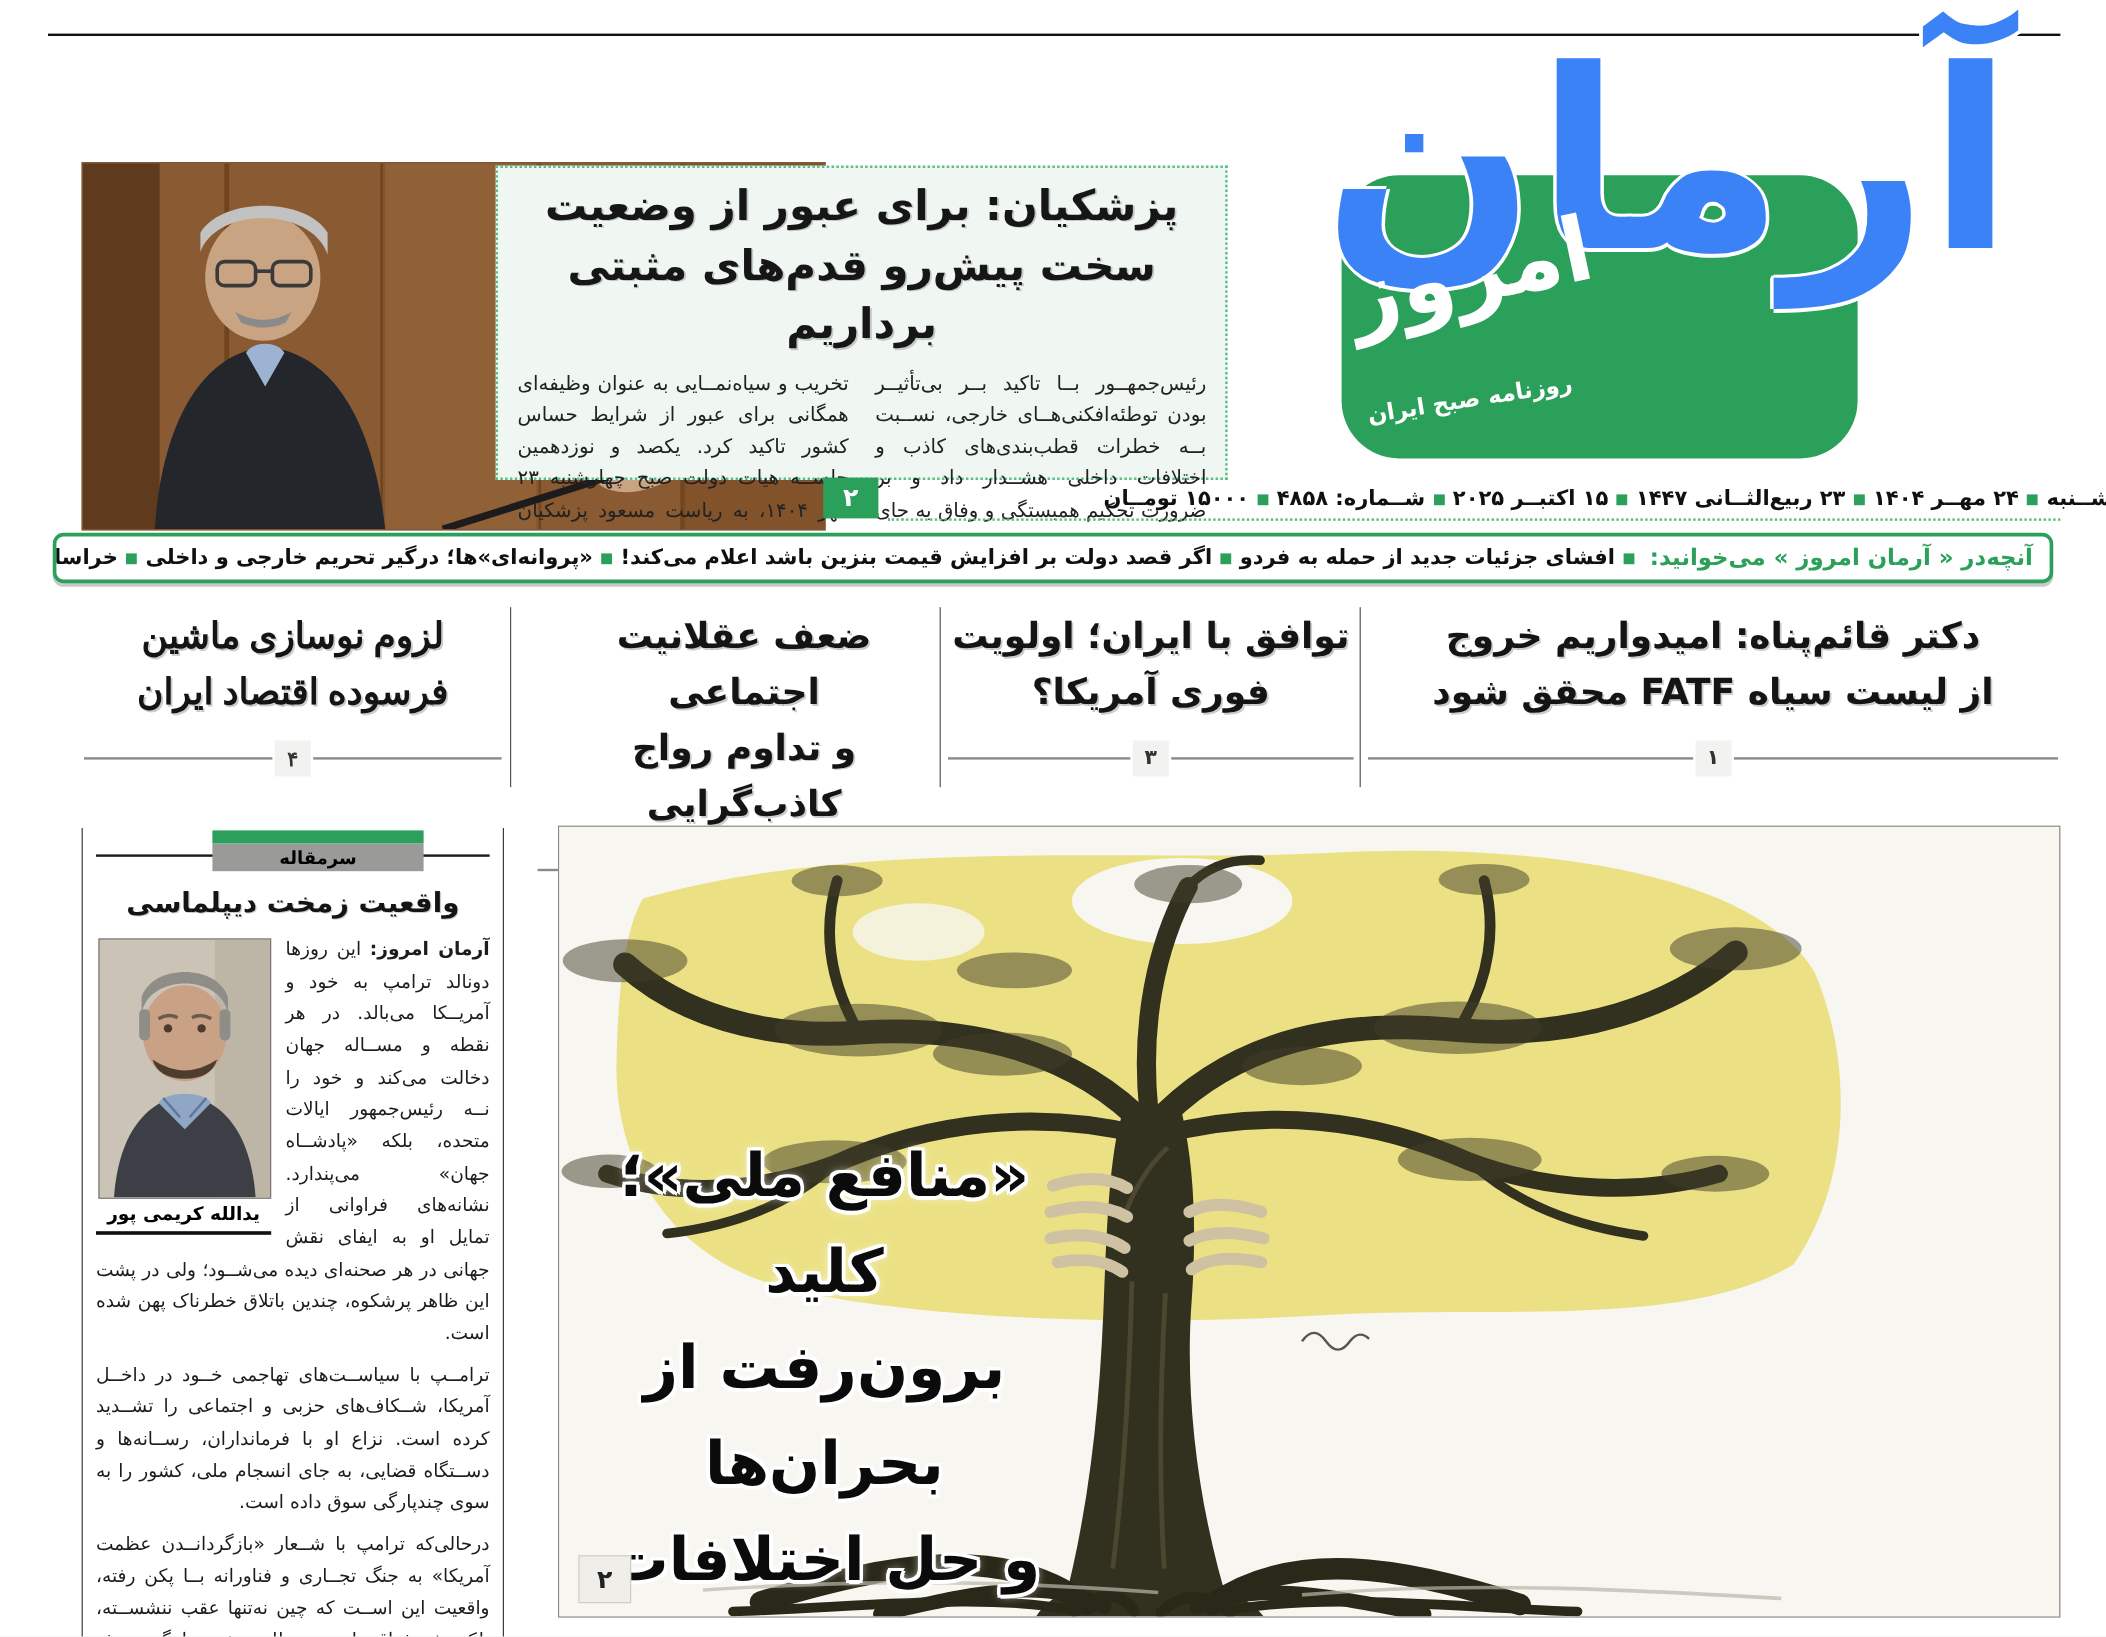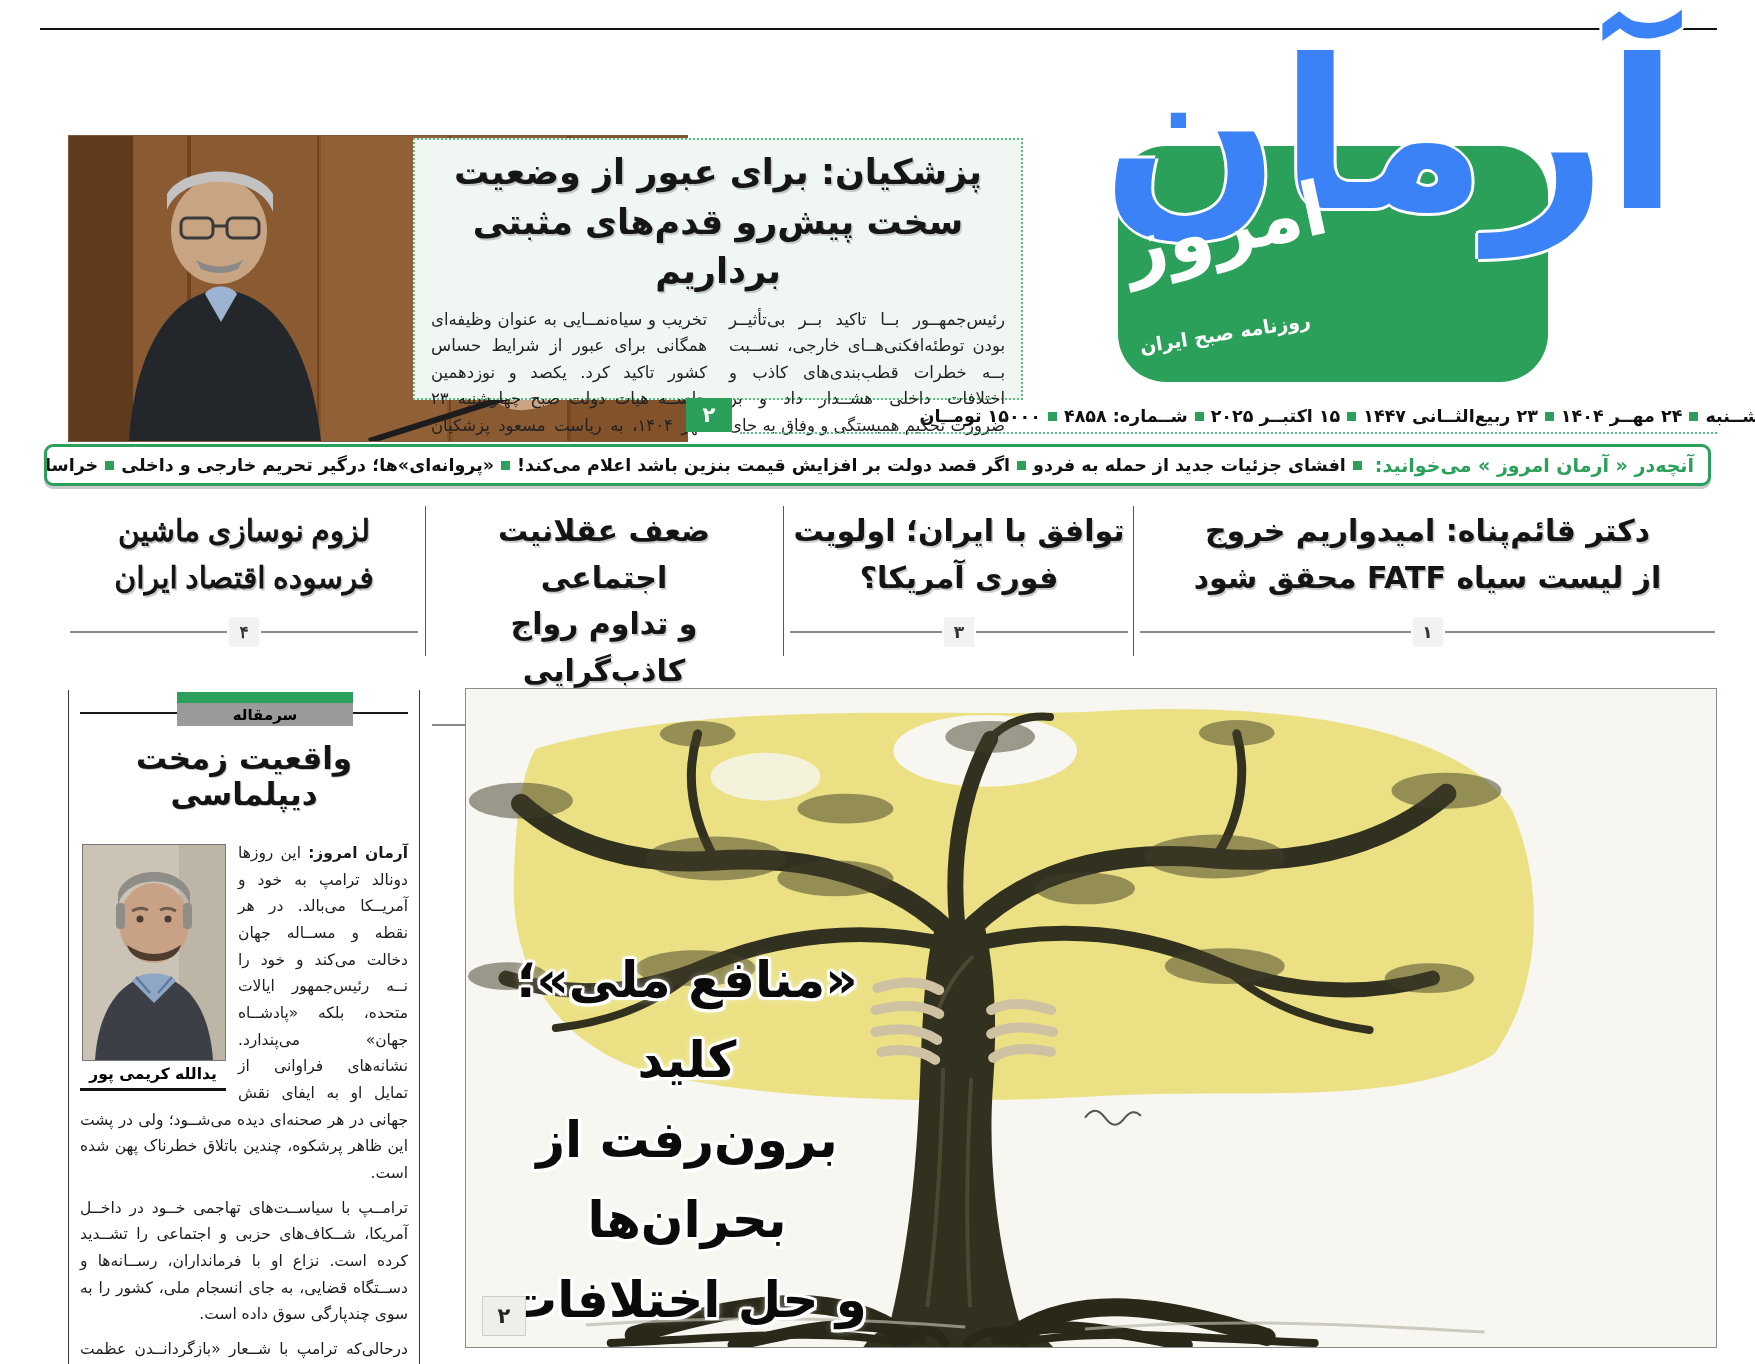--- a/index.html
+++ b/index.html
@@ -78,21 +78,21 @@
     left:68px;top:690px;width:352px;height:674px;box-sizing:border-box;
     border-left:1px solid #3a3a3a;border-right:1px solid #3a3a3a;
     padding:0 11px;overflow:hidden;
   }
   .ed-kickrow{position:relative;height:40px;}
   .ed-kickline{position:absolute;left:0;right:0;top:22px;height:2px;background:#1a1a1a;}
   .ed-kicker{position:absolute;right:55px;top:2px;width:176px;}
   .ed-kicker .bar-green{height:11px;background:#2ba05a;}
   .ed-kicker .bar-gray{height:23px;background:#9a9a98;color:#000000;font-size:15px;font-weight:bold;
     display:flex;align-items:center;justify-content:center;}
-  .ed-title{font-size:31px;font-weight:bold;text-align:center;margin:10px 0 28px 0;color:#141414;
+  .ed-title{font-size:23px;font-weight:bold;text-align:center;margin:10px 0 12px 0;color:#141414;
     text-shadow:1px 1px 0 rgba(0,0,0,0.2);}
   .ed-fig{float:left;width:146px;margin:4px 12px 6px 0;}
   .ed-fig .ed-photo{width:142px;height:215px;border:1px solid #777;overflow:hidden;background:#cac3b6;}
   .ed-fig .ed-photo svg{display:block;width:100%;height:100%;}
   .ed-author{margin-top:4px;text-align:center;font-size:15.5px;font-weight:bold;color:#000000;
     border-bottom:3px solid #111;padding-bottom:5px;}
   .ed-body p{margin:0 0 8px 0;font-size:15.5px;line-height:1.72;text-align:justify;color:#1c1c1c;}
   .ed-body p b{font-weight:bold;}
 
   
@@ -215,21 +215,21 @@
       <div>فوری آمریکا؟</div>
     </div>
     <div class="numrule">
       <span class="ln"></span>
         <span class="nbox">۳</span>
         <span class="ln"></span>
     </div>
   </div>
   <div class="abs vsep" style="left:783px;"></div>
 
-  <div class="abs rowitem" style="left:432px;width:344px;">
+  <div class="abs rowitem" style="left:448px;width:344px;">
     <div class="rowhead">
       <div>ضعف عقلانیت اجتماعی</div>
       <div>و تداوم رواج کاذب‌گرایی</div>
     </div>
     <div class="numrule">
       <span class="ln"></span>
         <span class="nbox">۵</span>
         <span class="ln"></span>
     </div>
   </div>

